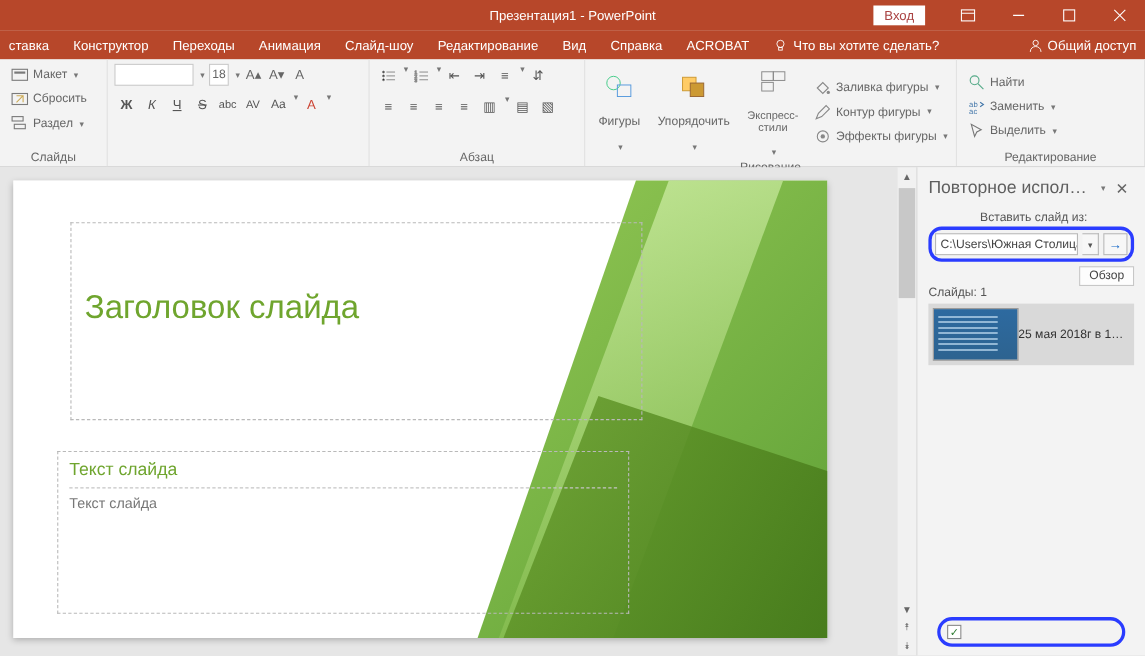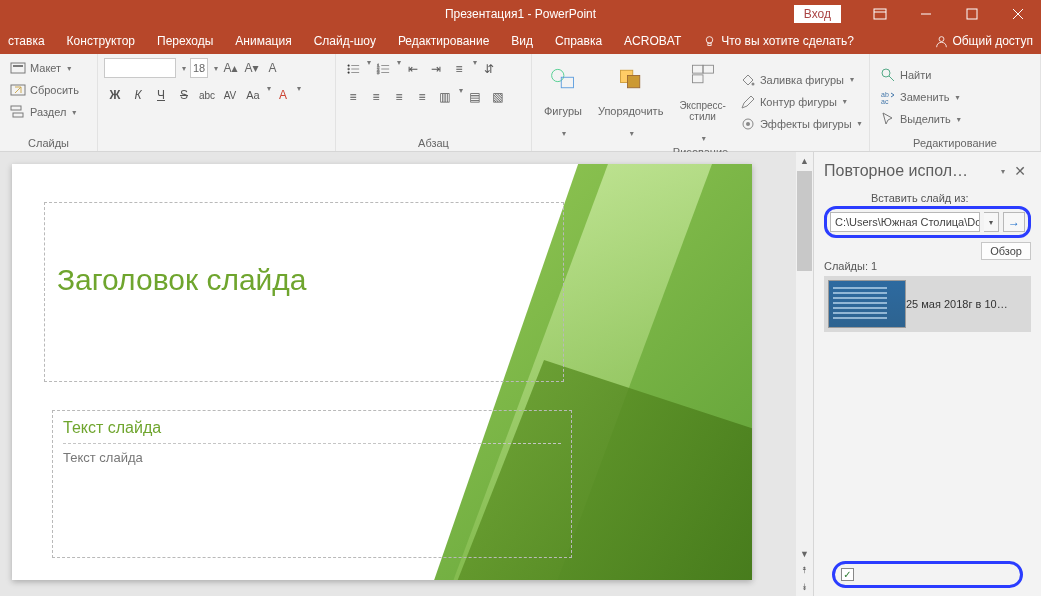--- a/index.html
+++ b/index.html
@@ -44,28 +44,28 @@
 .vscroll { position: absolute; right: 0; top: 0; bottom: 0; width: 17px; background: #f1f1f1; display: flex; flex-direction: column; align-items: center; }
 .vscroll .arrow { height: 17px; width: 100%; display: flex; align-items: center; justify-content: center; font-size: 9px; color: #666; cursor: pointer; }
 .vscroll .thumb { width: 15px; height: 100px; background: #c8c8c8; margin-top: 2px; }
 
 
 .slide { width: 740px; height: 416px; background: #fff; box-shadow: 0 2px 6px rgba(0,0,0,.25); position: relative; overflow: hidden; }
 .tri1 { position: absolute; right: -60px; top: -40px; width: 400px; height: 520px; background: linear-gradient(135deg, #8bc34a 10%, #5a9e2e 80%); clip-path: polygon(45% 0, 100% 0, 100% 100%, 0% 100%); opacity: .95; }
 .tri2 { position: absolute; right: 40px; top: 0; width: 260px; height: 420px; background: linear-gradient(160deg, rgba(210,240,170,.8), rgba(120,180,60,.6)); clip-path: polygon(60% 0, 100% 0, 40% 100%, 0% 100%); }
 .tri3 { position: absolute; right: -30px; bottom: -40px; width: 340px; height: 260px; background: linear-gradient(120deg, #6aa02e, #3e7015); clip-path: polygon(30% 0, 100% 30%, 100% 100%, 0 100%); opacity: .85; }
 .ph { position: absolute; border: 1px dashed #b9b9b9; background: transparent; }
-.ph-title { left: 32px; top: 38px; width: 520px; height: 180px; padding: 60px 12px 12px; }
+.ph-title { left: 52px; top: 38px; width: 520px; height: 180px; padding: 60px 12px 12px; }
 .ph-title-text { font-size: 30px; color: #6fa52e; font-weight: 400; }
 .ph-body { left: 40px; top: 246px; width: 520px; height: 148px; padding: 8px 10px; display: flex; flex-direction: column; gap: 6px; }
 .ph-body-top { font-size: 16px; color: #6fa52e; border-bottom: 1px dashed #c5c5c5; padding-bottom: 6px; }
 .ph-body-text { font-size: 13px; color: #777; }
 
 
-.pane { width: 228px; background: #f3f3f3; border-left: 1px solid #d6d6d6; display: flex; flex-direction: column; font-size: 12px; color: #444; }
+.pane { width: 208px; background: #f3f3f3; border-left: 1px solid #d6d6d6; display: flex; flex-direction: column; font-size: 12px; color: #444; }
 .pane-head { display: flex; align-items: center; padding: 8px 10px 4px; gap: 4px; }
 .pane-title { font-size: 16px; color: #5e5e5e; flex: 1; white-space: nowrap; overflow: hidden; text-overflow: ellipsis; }
 .pane-close { width: 22px; height: 22px; display: flex; align-items: center; justify-content: center; cursor: pointer; font-size: 14px; color: #666; }
 .pane-body { padding: 6px 10px 0; flex: 1; display: flex; flex-direction: column; }
 .lbl { font-size: 11px; color: #555; margin-bottom: 2px; margin-left: 47px; }
 .path-row { display: flex; gap: 4px; margin-bottom: 4px; border: 3px solid #2a3cff; border-radius: 12px; padding: 3px; }
 .path-input { flex: 1; height: 20px; border: 1px solid #b8b8b8; background: #fff; font-size: 11px; padding: 0 4px; display: flex; align-items: center; overflow: hidden; white-space: nowrap; }
 .path-dd { width: 15px; display: flex; align-items: center; justify-content: center; border: 1px solid #b8b8b8; border-left: 0; font-size: 8px; color: #555; cursor: pointer; background: #f7f7f7; }
 .go-btn { width: 22px; height: 20px; border: 1px solid #b8b8b8; background: #f7f7f7; display: flex; align-items: center; justify-content: center; font-size: 12px; color: #1467c7; cursor: pointer; }
 .browse-row { display: flex; justify-content: flex-end; }

